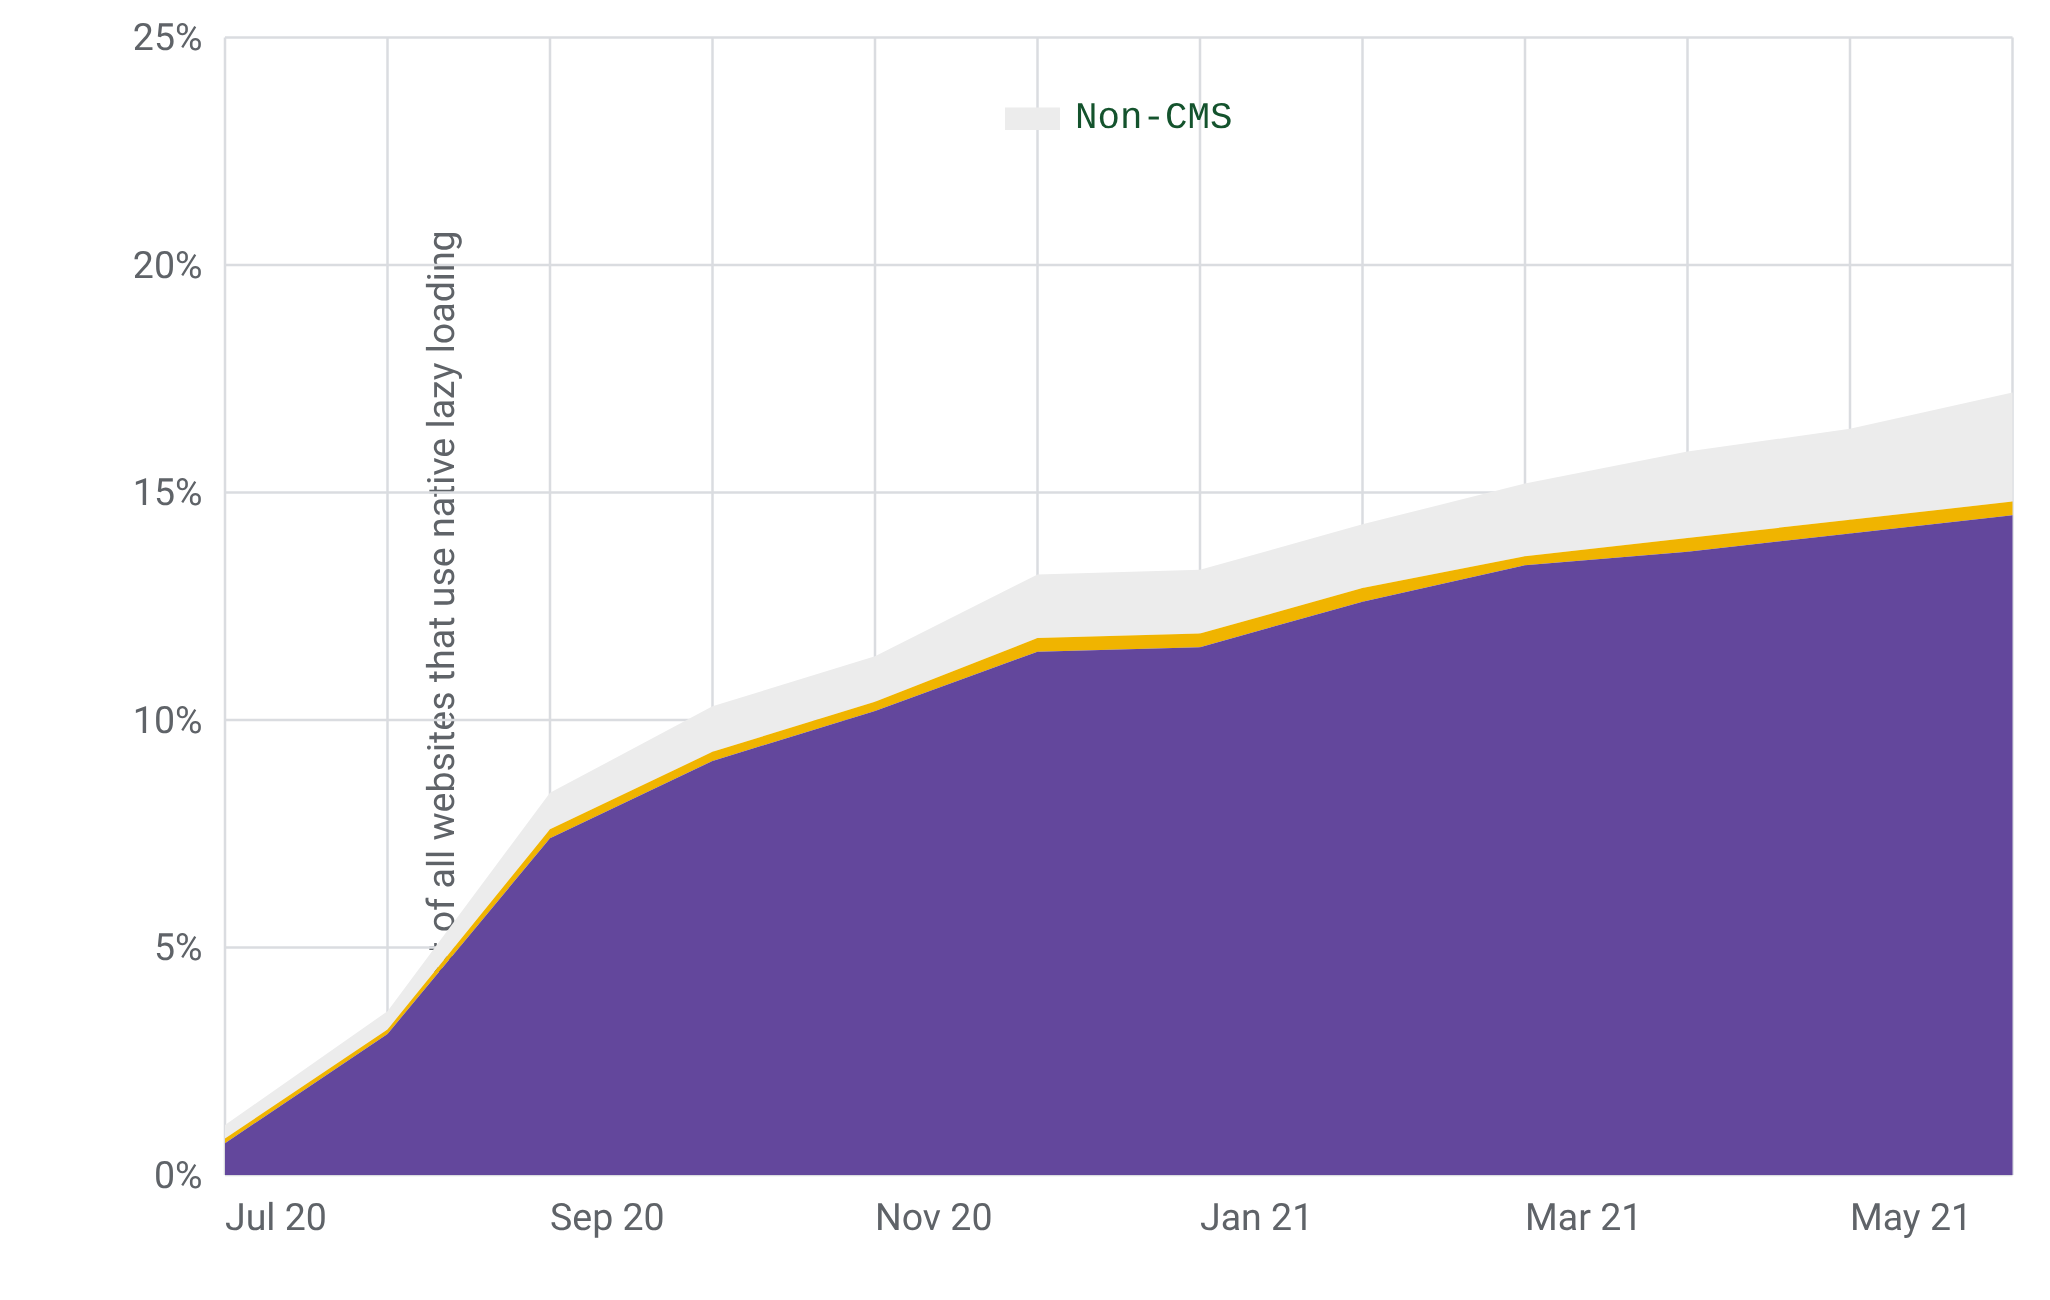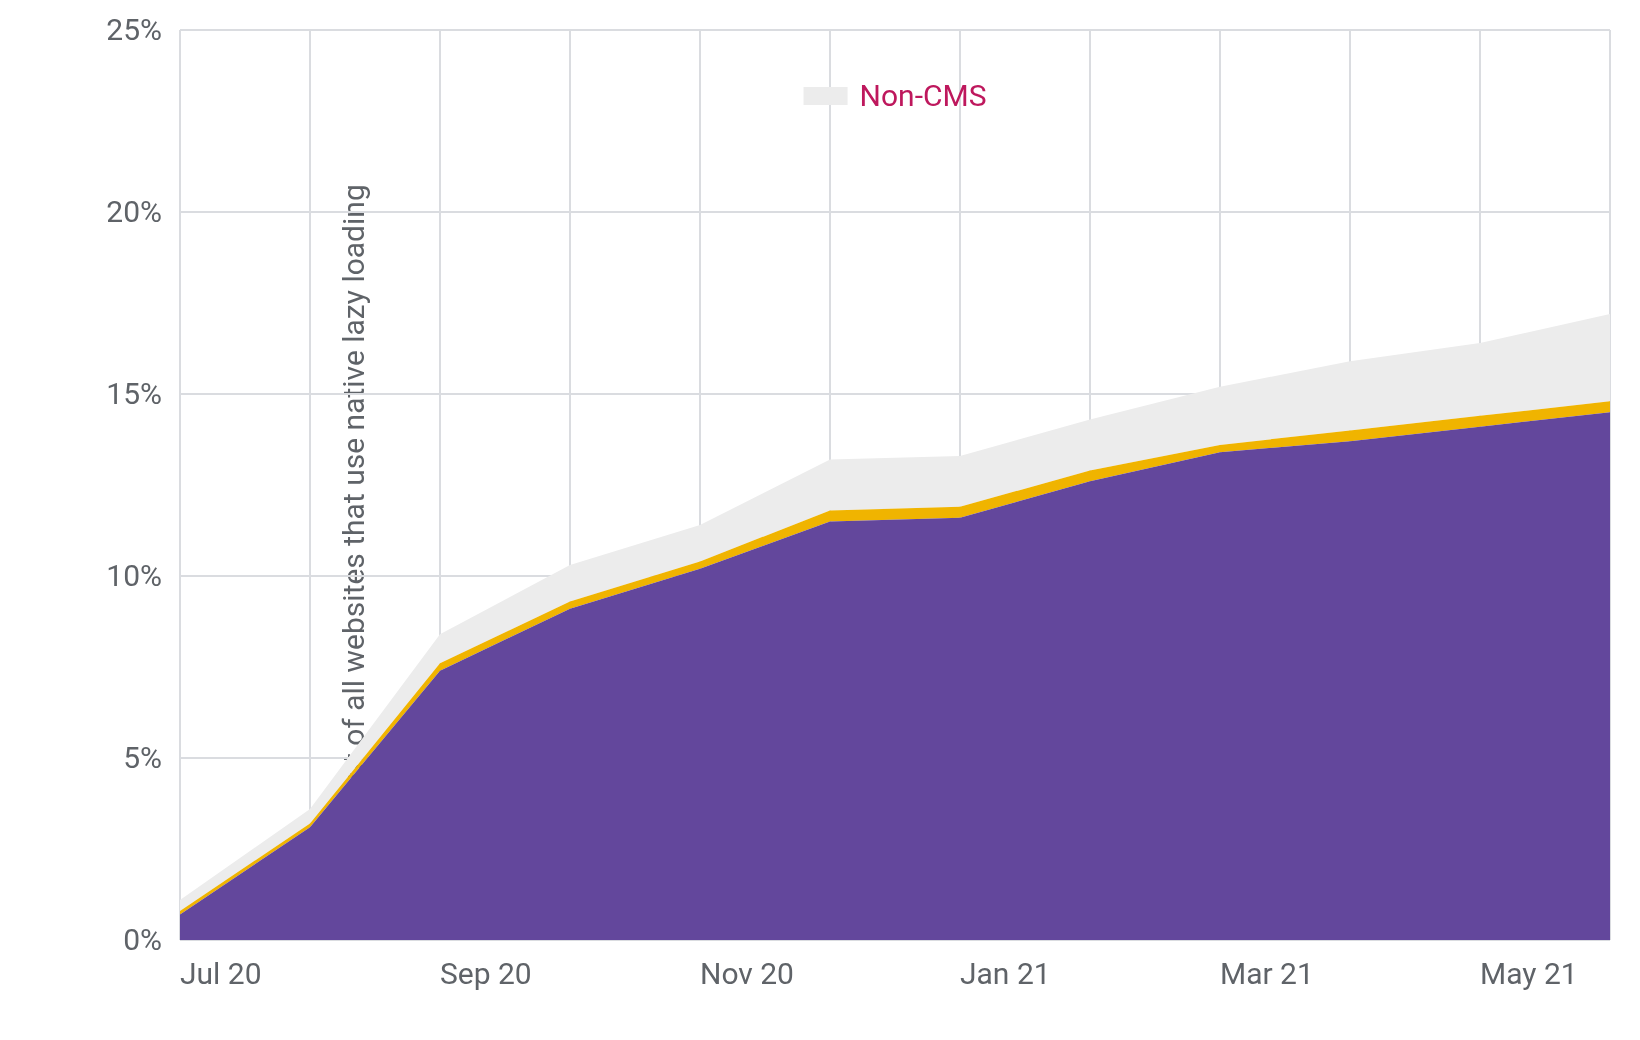--- a/index.html
+++ b/index.html
@@ -38,22 +38,23 @@
   }
   .legend {
     position: absolute;
     top: 48px;
     left: 50%;
     transform: translateX(-50%);
     display: flex;
     gap: 40px;
     align-items: center;
     font-size: 30px;
-    color: #be185d;
+    color: #14532d;
     z-index: 5;
+    font-family: Liberation Mono, monospace;
   }
   .legend-item {
     display: flex;
     align-items: center;
     gap: 12px;
   }
   .swatch {
     width: 44px;
     height: 18px;
     display: inline-block;

